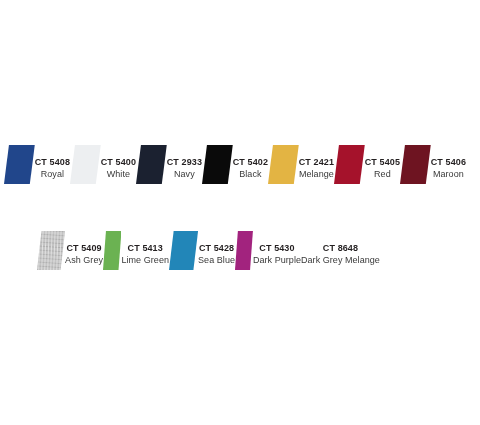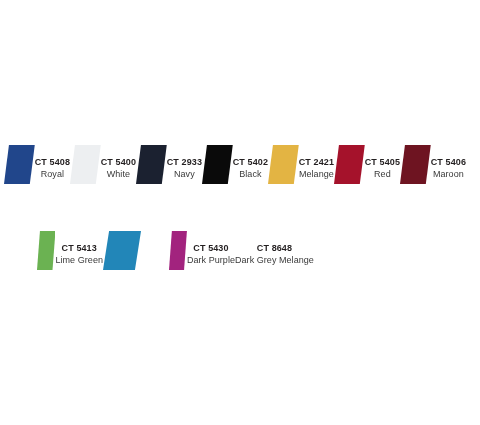--- a/index.html
+++ b/index.html
@@ -158,28 +158,39 @@
       <div class="swatch-cell">
         <div class="swatch-chip" style="background: rgb(110, 20, 33);"></div>
         <div class="swatch-caption">
           <span class="swatch-code">CT 5406</span>
           <span class="swatch-name">Maroon</span>
         </div>
       </div>
     </div>
   <div class="swatch-row" id="row-2">
       <div class="swatch-cell">
+        <div class="swatch-chip melange" style="background: rgb(196, 196, 196);"></div>
+        <div class="swatch-caption">
+          <span class="swatch-code">CT 5409</span>
+          <span class="swatch-name">Ash Grey</span>
+        </div>
+      </div>
+      <div class="swatch-cell">
         <div class="swatch-chip" style="background: rgb(107, 178, 82);"></div>
         <div class="swatch-caption">
           <span class="swatch-code">CT 5413</span>
           <span class="swatch-name">Lime Green</span>
         </div>
       </div>
       <div class="swatch-cell">
         <div class="swatch-chip" style="background: rgb(34, 134, 184);"></div>
+        <div class="swatch-caption">
+          <span class="swatch-code">CT 5428</span>
+          <span class="swatch-name">Sea Blue</span>
+        </div>
       </div>
       <div class="swatch-cell">
         <div class="swatch-chip" style="background: rgb(162, 35, 126);"></div>
         <div class="swatch-caption">
           <span class="swatch-code">CT 5430</span>
           <span class="swatch-name">Dark Purple</span>
         </div>
       </div>
       <div class="swatch-cell">
         <div class="swatch-chip melange-dark" style="background: rgb(52, 58, 64);"></div>

